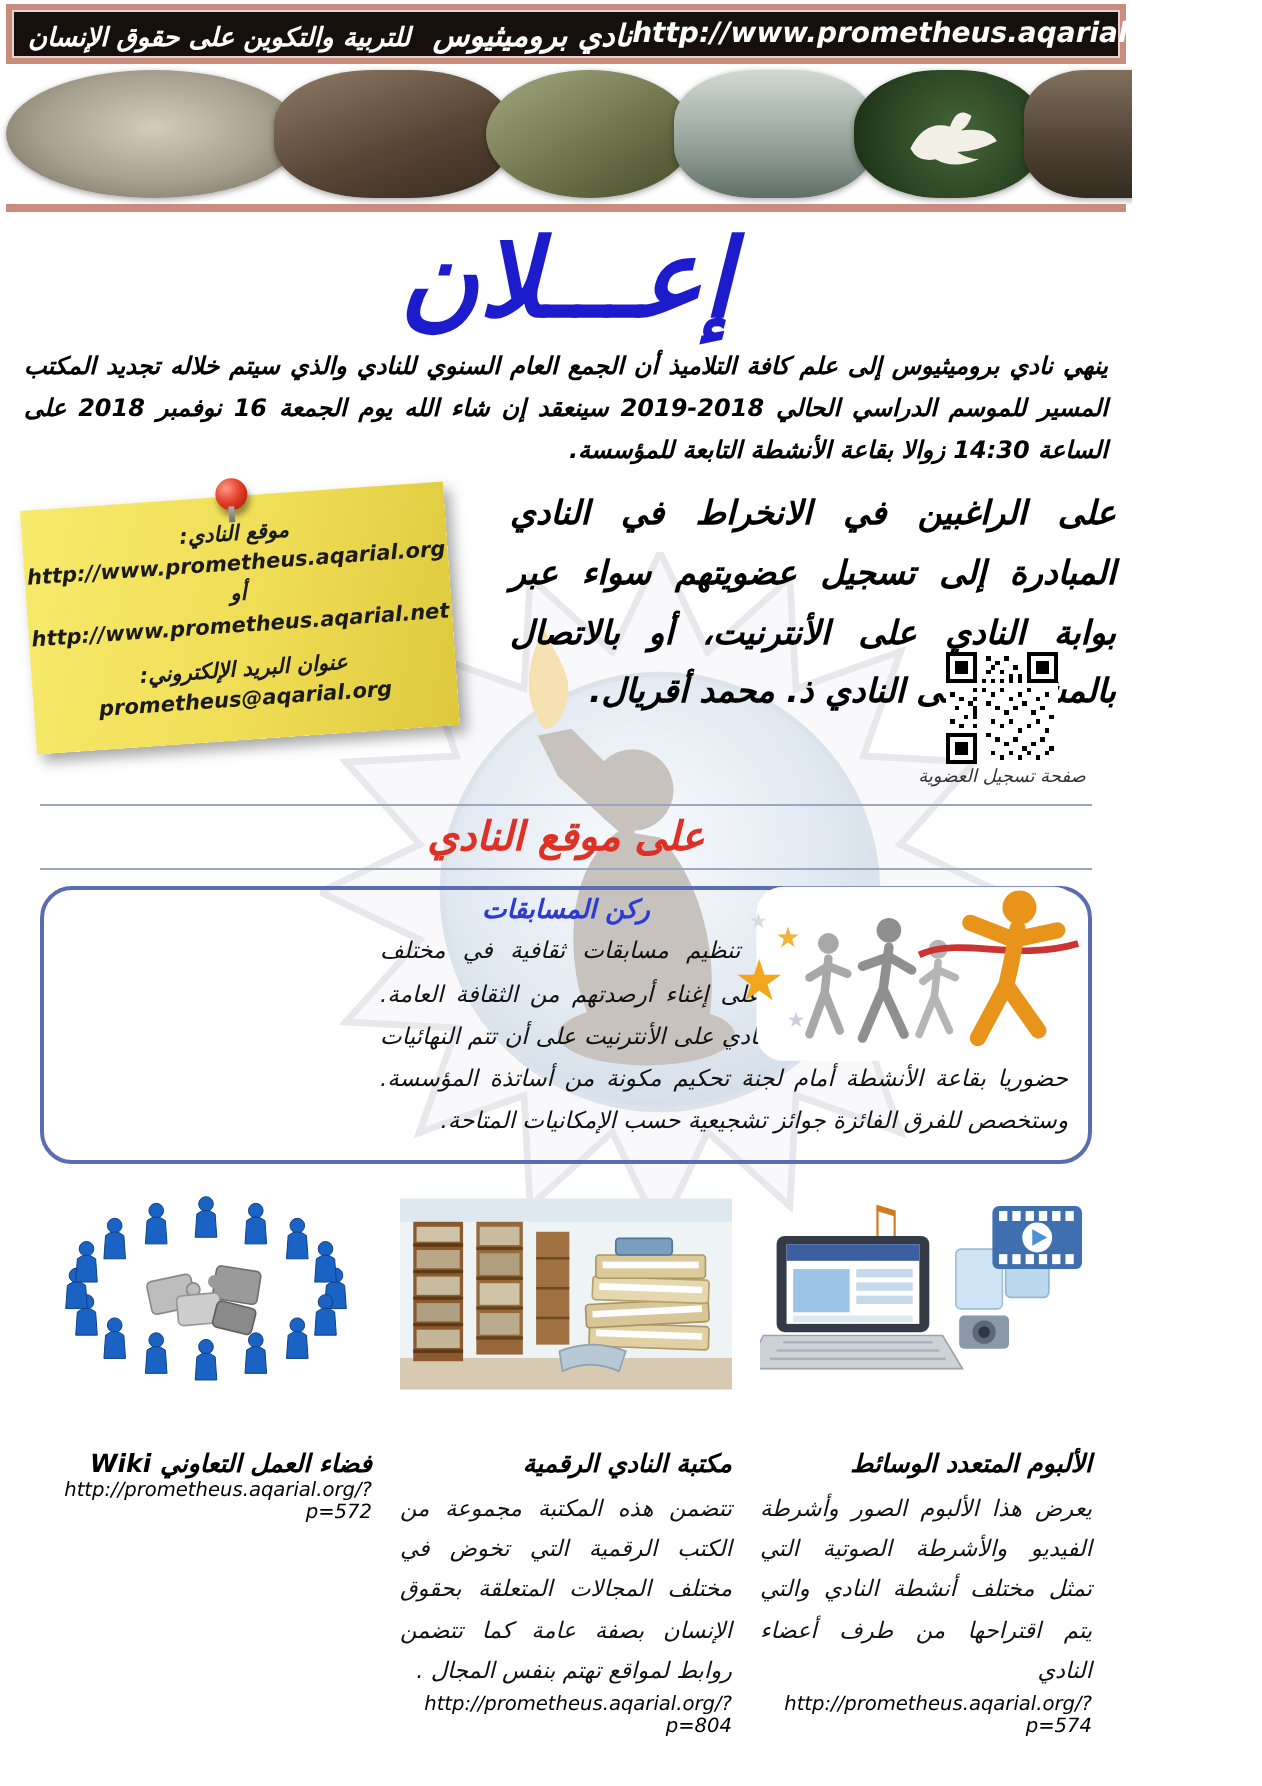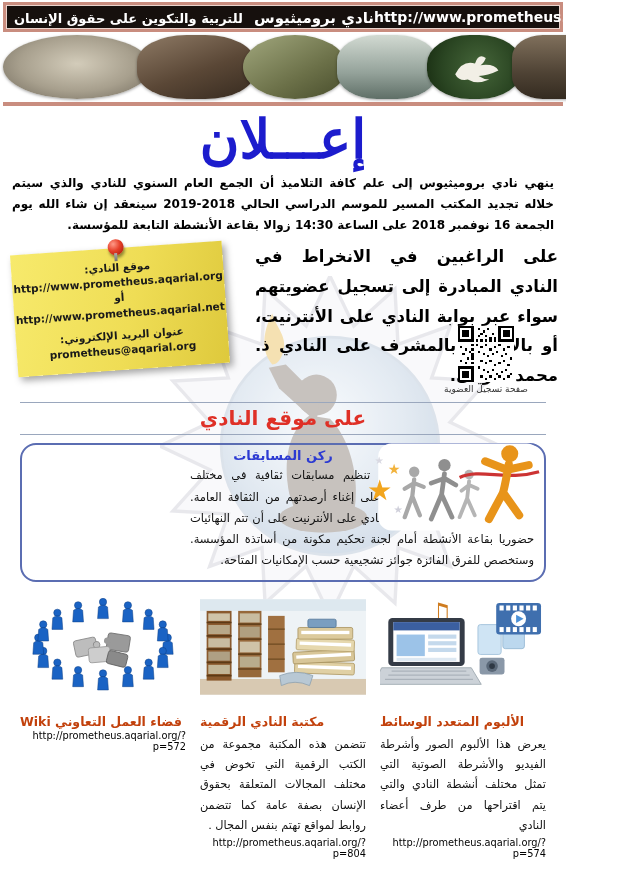--- a/index.html
+++ b/index.html
@@ -1,17 +1,17 @@
 <!DOCTYPE html>
 <html lang="ar"><head>
 <meta charset="utf-8">
 <style>
   html,body{margin:0;padding:0;}
   body{font-family:"DejaVu Sans","Liberation Sans",sans-serif;background:#fff;}
-  .page{position:relative;width:566px;height:893px;background:#fff;overflow:hidden;}
+  .page{position:relative;width:566px;height:893px;background:#fff;overflow:hidden;font-style:italic;}
   .layer{position:relative;z-index:1;}
 
   
   .hdr{margin:2px 3px 0 3px;background:#16100d;border:3px solid #c98d7f;
        display:flex;align-items:center;justify-content:space-between;
        height:24px;padding:0 8px;box-shadow:0 0 0 1px #e9d4cd inset;}
   .hdr-title{direction:rtl;color:#fff;white-space:nowrap;}
   .hdr-title .b{font-weight:bold;font-size:15px;letter-spacing:.5px;}
   .hdr-title .s{font-size:13px;font-weight:bold;margin-right:6px;}
   .hdr-url{color:#fff;font-weight:bold;font-size:14px;direction:ltr;}
@@ -49,21 +49,21 @@
         display:flex;flex-direction:column;justify-content:center;text-align:center;
         font-size:10.5px;font-weight:bold;color:#1a1a1a;line-height:1.45;}
   .note .lbl{direction:rtl;}
   .note .url{direction:ltr;}
   .note .gap{height:7px;}
   .pin{position:absolute;left:98px;top:-9px;width:16px;height:16px;border-radius:50%;
        background:radial-gradient(circle at 35% 30%,#ff9a88 0%,#e6402a 45%,#9c1406 100%);
        box-shadow:1px 3px 3px rgba(0,0,0,.4);}
   .pin:after{content:"";position:absolute;left:6px;top:14px;width:3px;height:8px;
        background:linear-gradient(#b0b0b0,#707070);}
-  .qr-wrap{position:absolute;right:37px;top:84px;width:86px;text-align:center;}
+  .qr-wrap{position:absolute;right:22px;top:84px;width:86px;text-align:center;}
   .qr-wrap svg{width:56px;height:56px;display:block;margin:0 auto;}
   .qr-cap{font-size:9px;color:#333;margin-top:2px;direction:rtl;}
 
   
   .sec-head{margin:2px 20px 0 20px;border-top:1px solid #9aa7bd;border-bottom:1px solid #9aa7bd;
             padding:3px 0 4px 0;text-align:center;}
   .sec-head span{color:#df3026;font-weight:bold;font-size:20px;direction:rtl;display:inline-block;}
 
   
   .cbox{position:relative;margin:8px 20px 0 20px;border:2px solid #5b6db2;border-radius:16px;
@@ -72,22 +72,22 @@
               margin-right:0;margin-bottom:2px;}
   .cbox-body{direction:rtl;text-align:justify;font-size:11.5px;line-height:1.85;color:#111;
              padding-left:158px;}
   .cbox-art{position:absolute;right:4px;top:-8px;width:175px;height:96px;z-index:2;}
 
   
   .cols{display:flex;direction:rtl;gap:14px;margin:8px 20px 0 20px;}
   .col{flex:1;min-width:0;}
   .col-img{height:112px;display:flex;align-items:flex-end;justify-content:center;}
   .col-img svg{display:block;}
-  .col-title{text-align:left;color:#c2410c;font-weight:bold;font-size:12.5px;
-             direction:rtl;margin-top:12px;}
+  .col-title{text-align:right;color:#000000;font-weight:bold;font-size:12.5px;
+             direction:rtl;margin-top:22px;}
   .col-body{direction:rtl;text-align:justify;font-size:11.3px;line-height:1.8;color:#111;margin-top:6px;}
   .col-url{direction:ltr;text-align:right;font-size:9.8px;color:#000;margin-top:1px;}
 
   
   .wm{position:absolute;left:160px;top:276px;width:340px;height:340px;z-index:0;opacity:.42;}
 </style>
 </head>
 <body>
 
 <div class="page">

